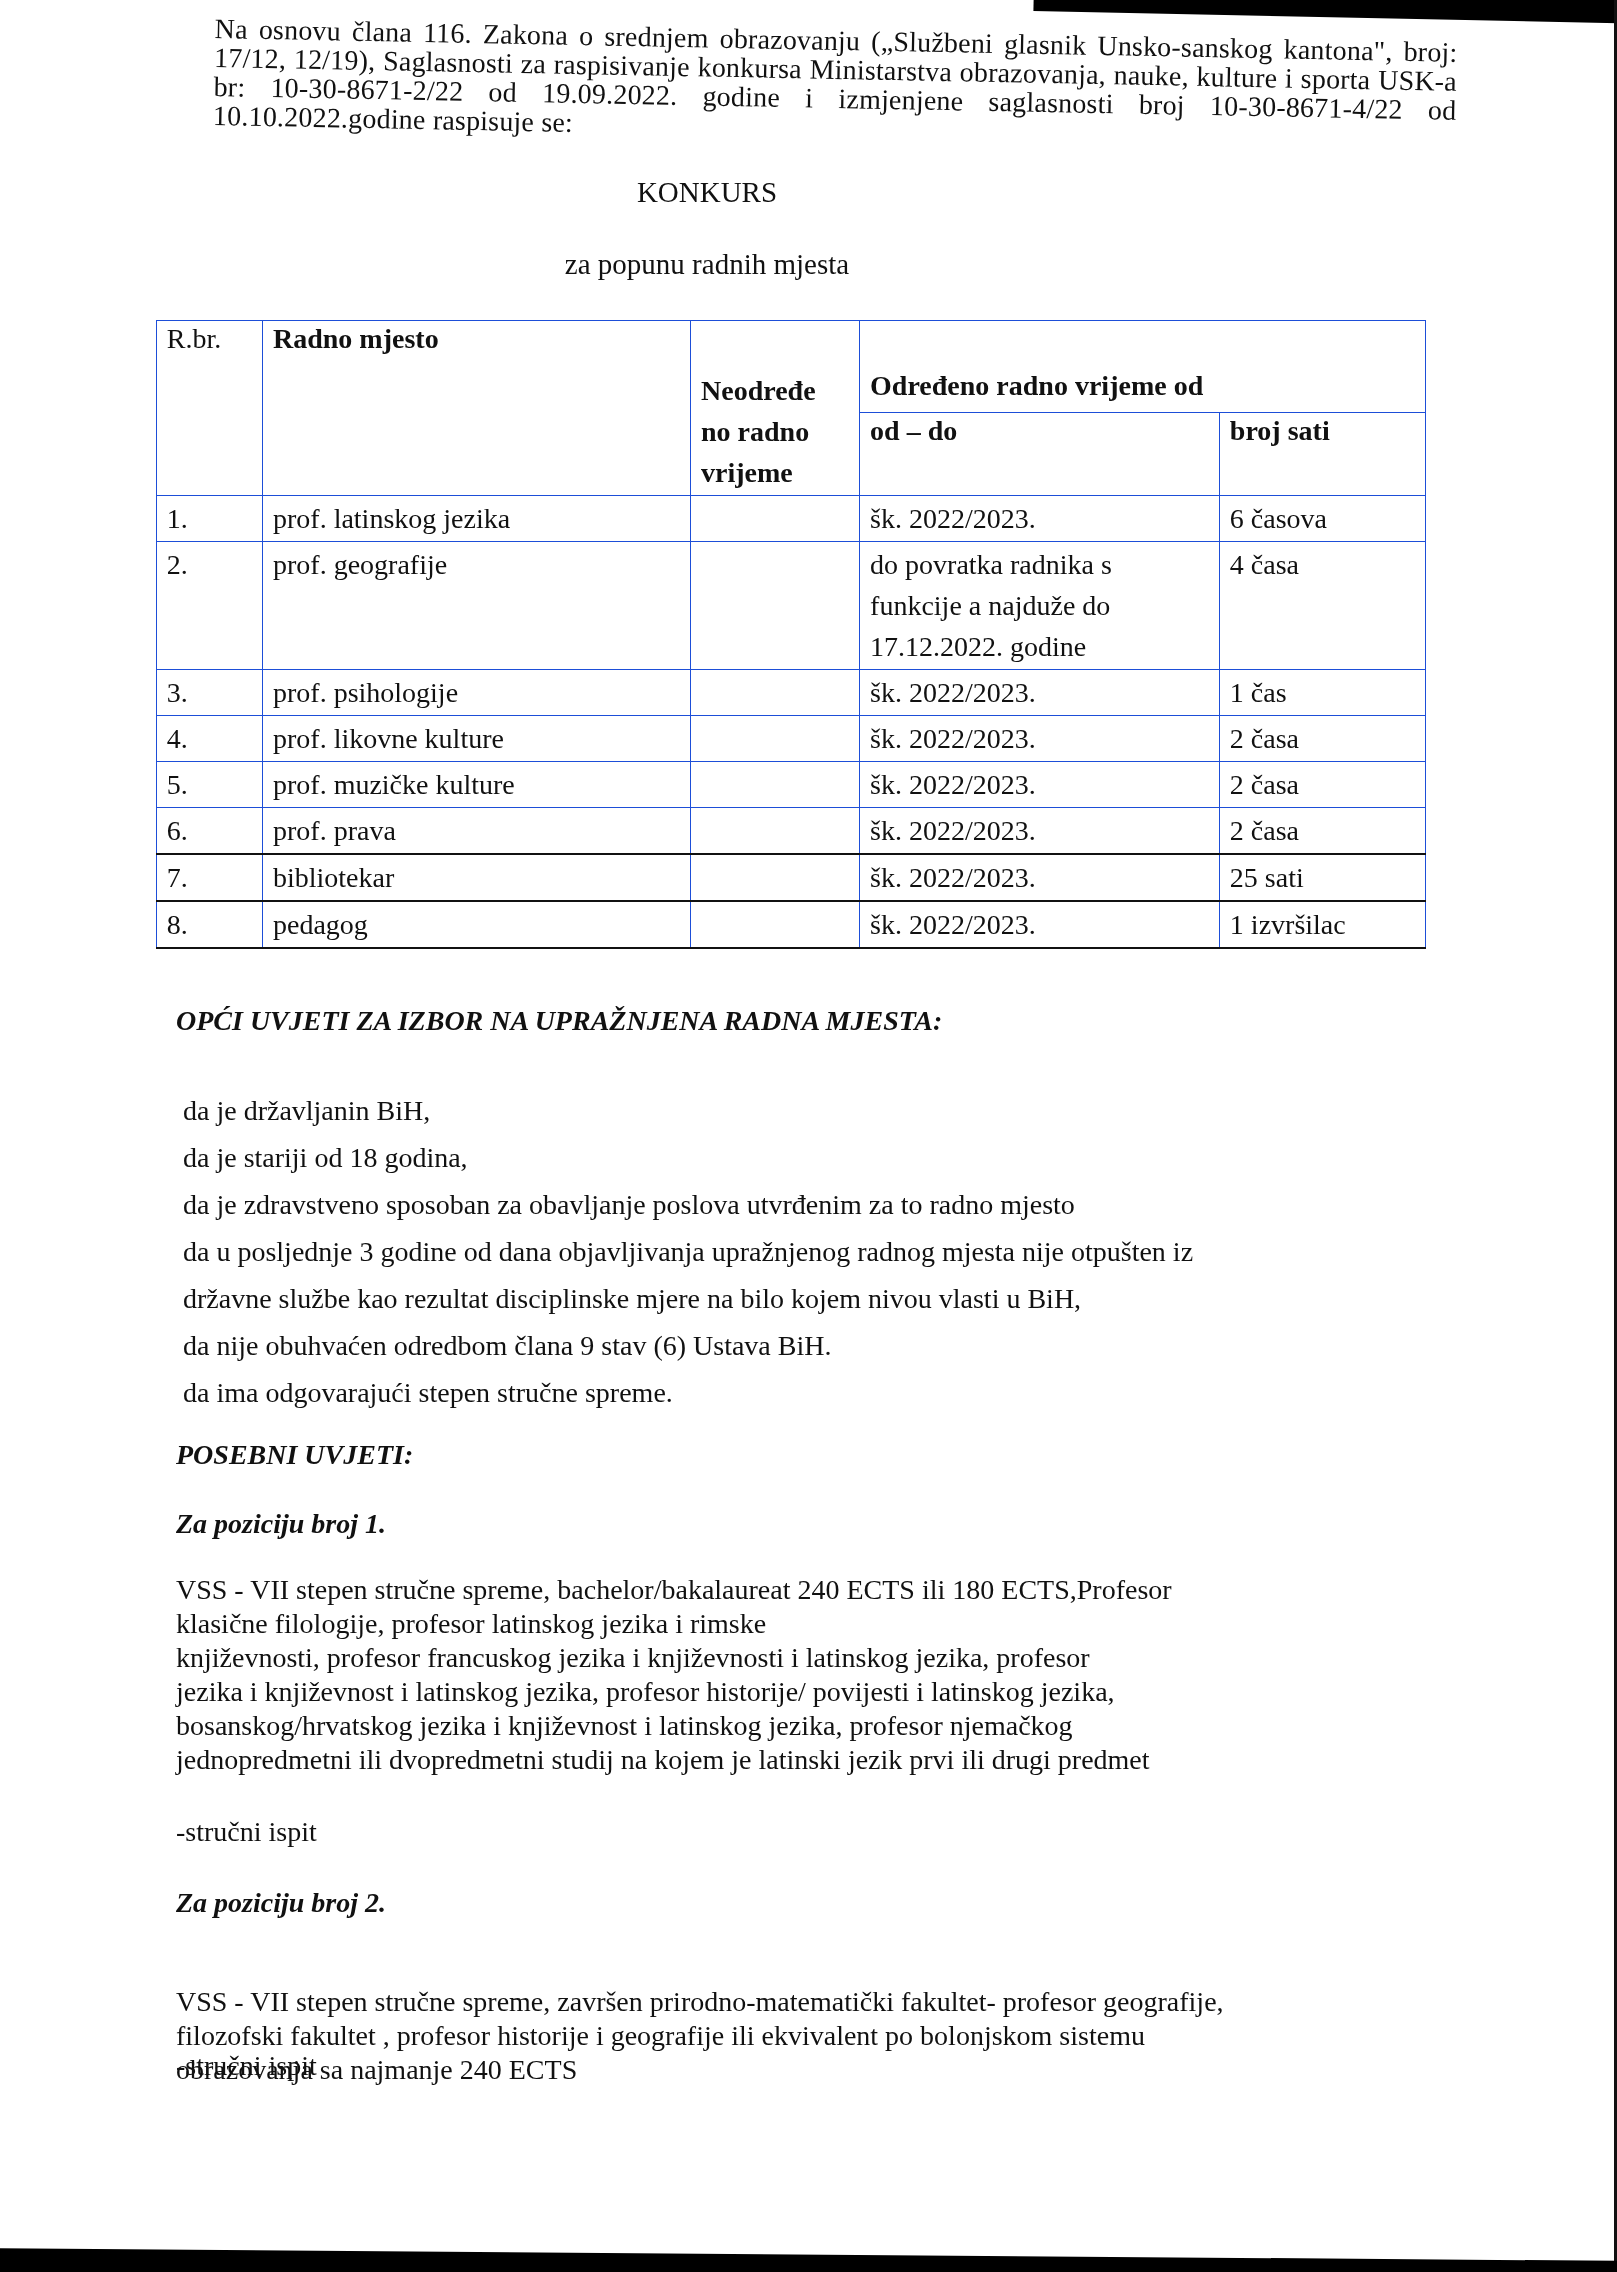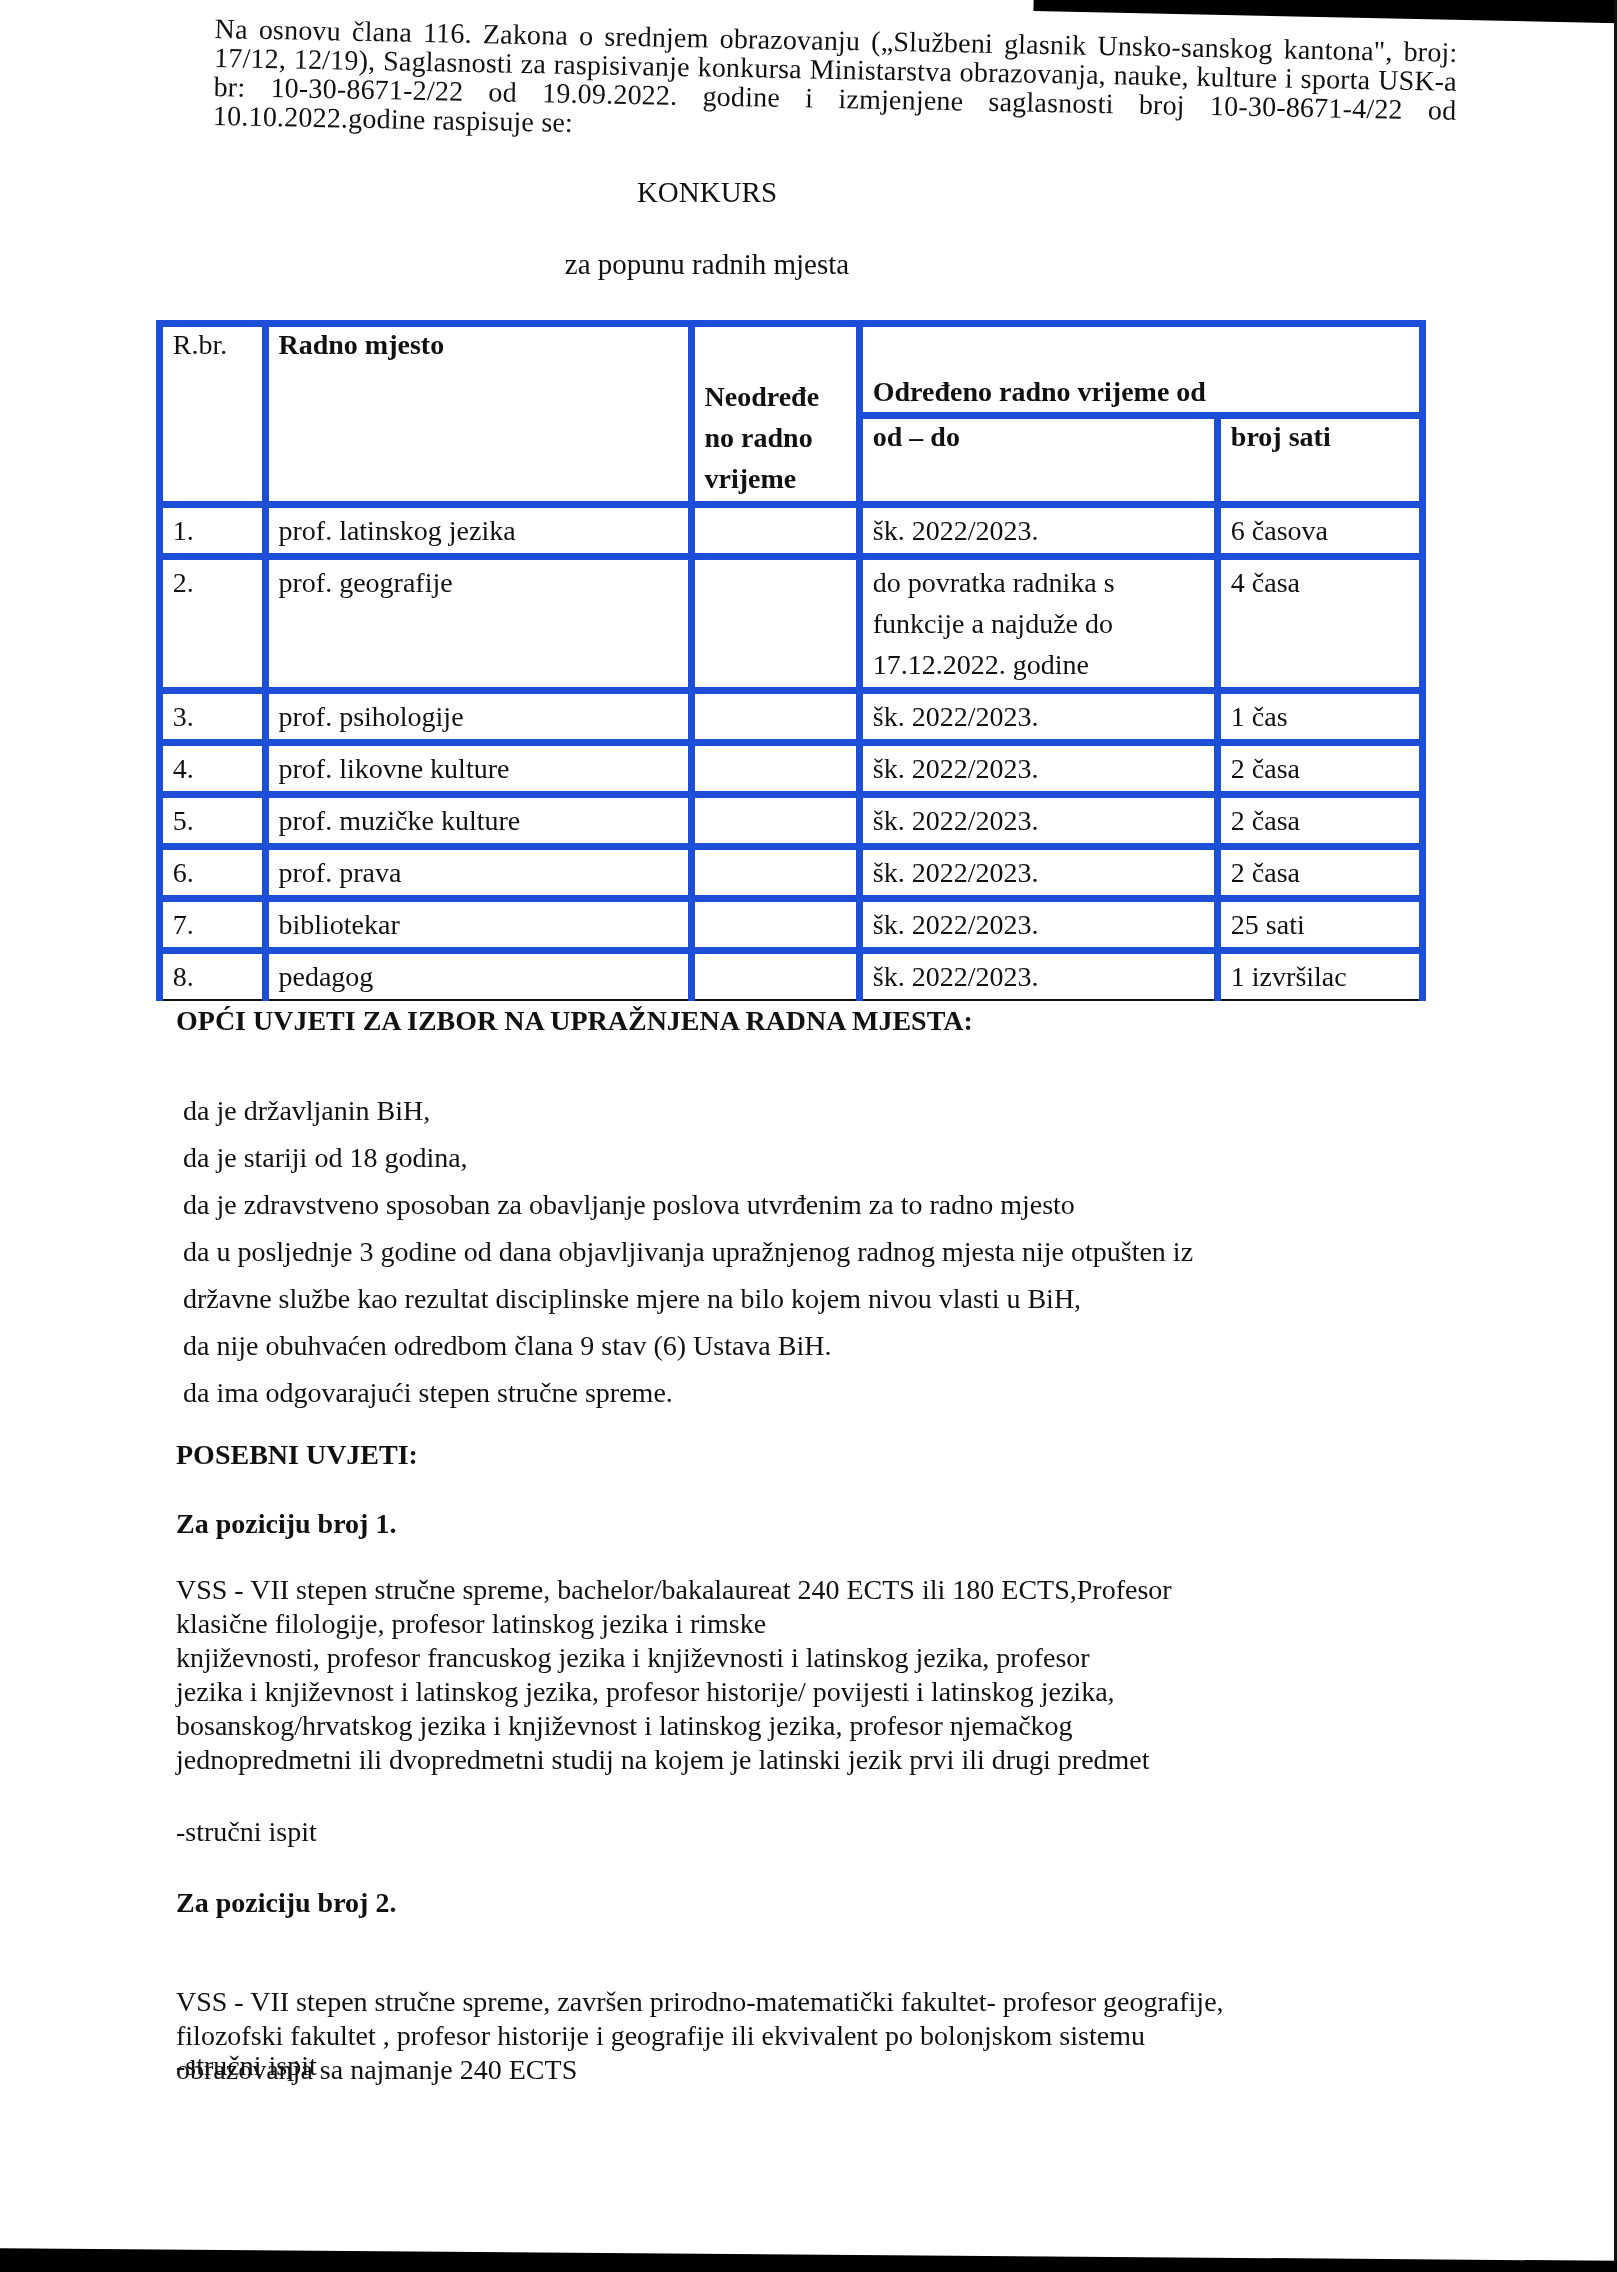--- a/index.html
+++ b/index.html
@@ -31,38 +31,38 @@
     font-size: 29px;
   }
   .title.konkurs { top: 176px; }
   .title.sub { top: 248px; }
 
   table.positions {
     position: absolute; left: 156px; top: 320px; width: 1270px;
     border-collapse: collapse; font-size: 28px;
   }
   table.positions td, table.positions th {
-    border: 7px solid #1d4ed8; vertical-align: top; padding: 2px 9.8px;
+    border: 1px solid #1d4ed8; vertical-align: top; padding: 2px 9.8px;
     text-align: left; font-weight: normal;
   }
   table.positions th { font-weight: bold; }
   table.positions th.rbr { font-weight: normal; }
   .col-rbr { width: 98px; }
   .col-mjesto { width: 395px; }
   .col-neodr { width: 156px; }
   .col-oddo { width: 332px; }
   .col-sati { width: 190px; }
   .hdr-row1 th { padding-top: 39px; }
   .hdr-row2 th { padding-top: 0; }
   tr.thick td { border-top: 2px solid #111; }
   tr.last td { border-bottom: 2px solid #111; }
   td.cell { line-height: 41px; padding-top: 3.9px; }
 
   .section { position: absolute; left: 176px; width: 1258px; font-size: 28px; }
-  .h-bold { font-weight: bold; }
+  .h-bold { font-weight: bold; font-style: italic; }
   .lines p { margin: 7px; line-height: 40px; }
   .para p { margin: 0; line-height: 34px; }
 </style>
 </head>
 <body>
 
 <div class="scan-bar-top"></div>
 <div class="scan-bar-right"></div>
 <div class="scan-bar-bottom"></div>
 

